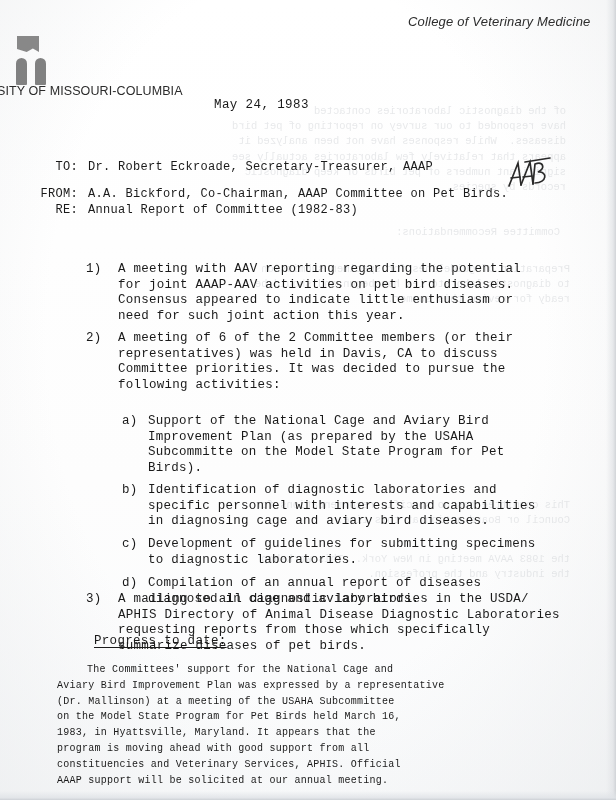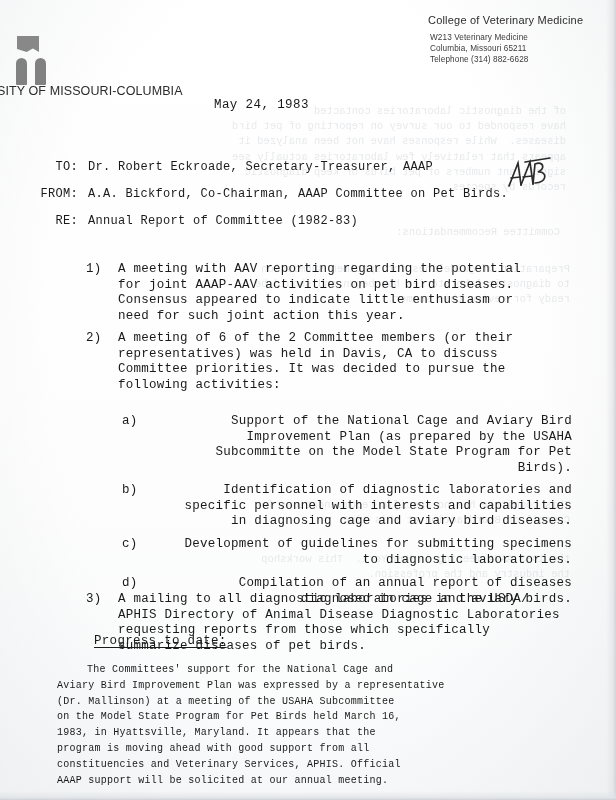--- a/index.html
+++ b/index.html
@@ -48,23 +48,24 @@
   #letterhead-right {
     position: absolute;
     left: 330px;
     top: 14px;
     width: 270px;
     text-align: left;
     font-family: "Liberation Sans", sans-serif;
     color: #2c2c2c;
   }
   .lh-college {
-    font-size: 11px;
+    font-size: 13px;
     letter-spacing: .2px;
-    margin-left: 98px;
+    margin-left: 78px;
+    font-style: italic;
   }
   .lh-dept {
     font-size: 12.5px;
     letter-spacing: .2px;
     margin-top: 31px;
     margin-left: 43px;
   }
   #lh-address {
     margin-top: 7px;
     margin-left: 100px;
@@ -146,21 +147,21 @@
     display: inline-block;
     width: 52px;
     text-align: right;
   }
   .memo-value {
     display: inline-block;
     margin-left: 10px;
   }
   #memo-to   { top: 160px; }
   #memo-from { top: 187px; }
-  #memo-re   { top: 214px; }
+  #memo-re   { top: 203px; }
 
   #signature {
     position: absolute;
     left: 505px;
     top: 156px;
     width: 48px;
     height: 34px;
   }
 
   .heading {
@@ -197,21 +198,21 @@
 
   .subitem {
     position: absolute;
     left: 122px;
     width: 450px;
     font-size: 12.5px;
     line-height: 15.6px;
     letter-spacing: .25px;
   }
   .subitem .marker { position: absolute; left: 0; top: 0; }
-  .subitem .body { display: block; margin-left: 20px; white-space: pre-line; text-align: right; }
+  .subitem .body { display: block; margin-left: 26px; white-space: pre-line; }
   #sub-a { top: 414px; }
   #sub-b { top: 483px; }
   #sub-c { top: 537px; }
   #sub-d { top: 576px; }
 
   #progress-para {
     position: absolute;
     left: 57px;
     top: 662px;
     width: 520px;
@@ -251,25 +252,20 @@
 to diagnostic laboratories has begun and should be
 ready for review this summer.</div>
   <div class="bleed" style="left:380px; top:225px; width:180px;">Committee Recommendations:</div>
   <div class="bleed" style="left:250px; top:498px; width:320px;">This committee has no specific recommendations for
 Council or Board action at this time.</div>
   <div class="bleed" style="left:250px; top:552px; width:320px;">the 1983 AAVA meeting in New York.  This workshop
 the industry and the profession.</div>
 
   <div id="letterhead-right">
     <div class="lh-college">College of Veterinary Medicine</div>
-    <div id="lh-address">
-      <div>W213 Veterinary Medicine</div>
-      <div>Columbia, Missouri 65211</div>
-      <div>Telephone (314) 882-6628</div>
-    </div>
   </div>
 
   <div id="logo-block">
     <div class="mu-flag"></div>
     <div class="mu-col c1"></div>
     <div class="mu-col c2"></div>
   </div>
   <div id="univ-name">SITY OF MISSOURI-COLUMBIA</div>
 
   <div id="date-line">May 24, 1983</div>

